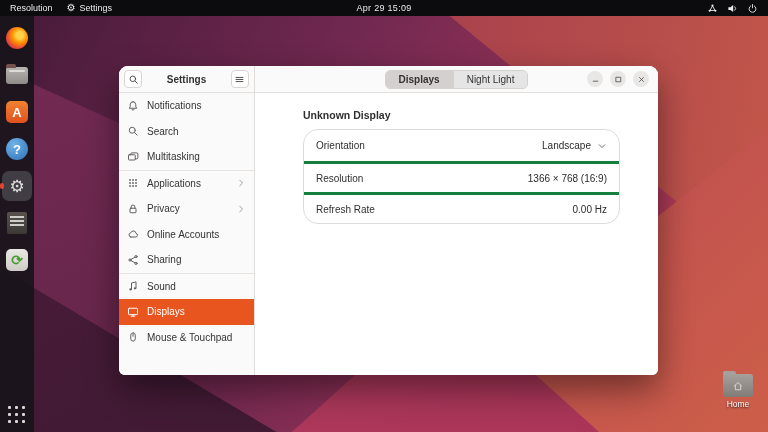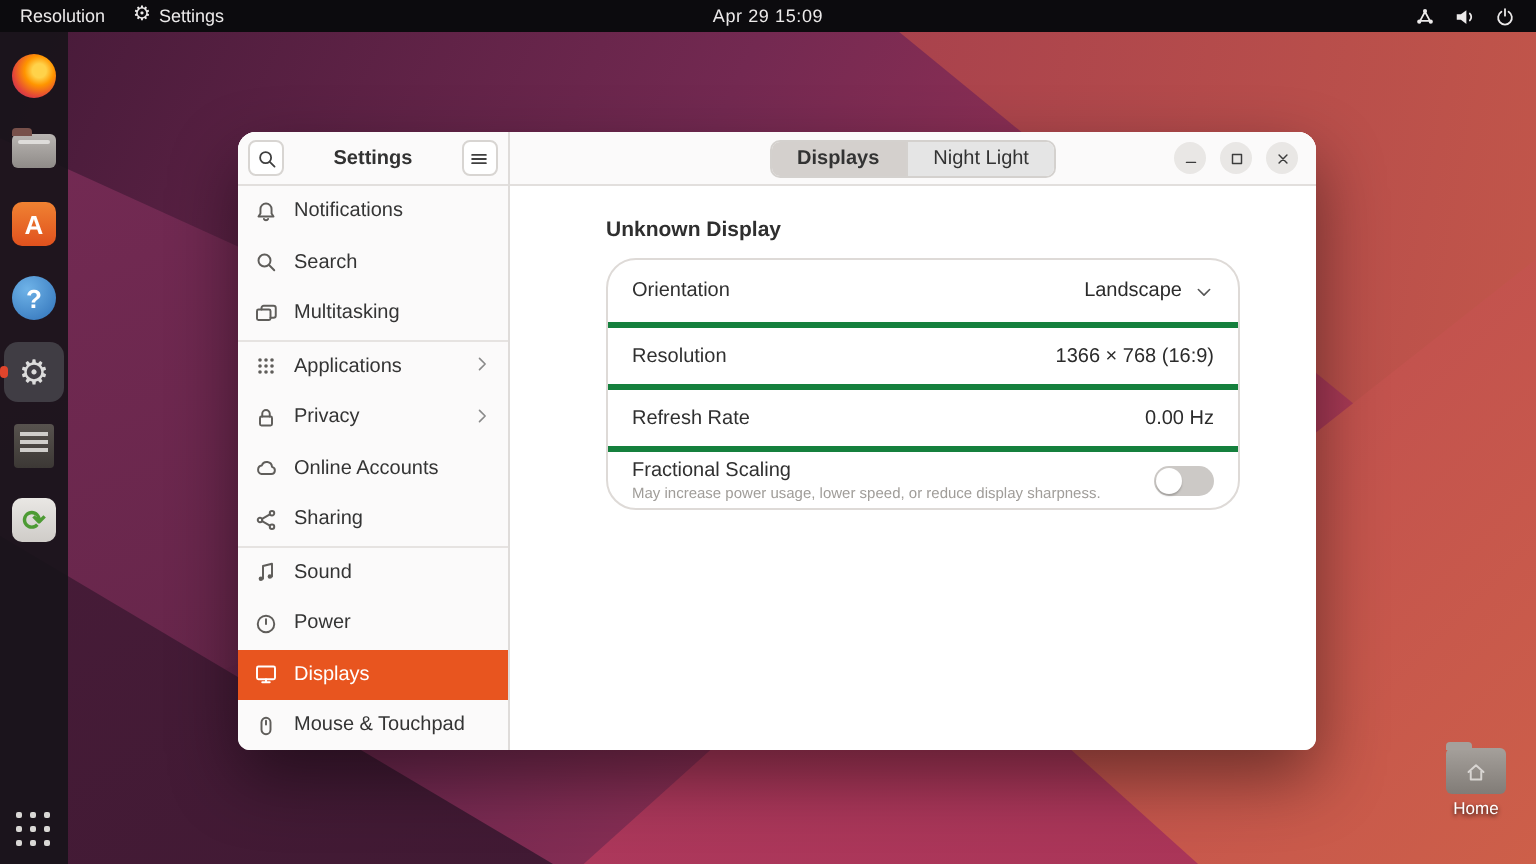--- a/index.html
+++ b/index.html
@@ -314,29 +314,20 @@
         <span class="sb-ic">
           <svg class="stroke" width="12" height="12" viewBox="0 0 16 16">
               <path d="M6 12.5V4l6-1.5V11"></path>
               <circle cx="4.6" cy="12.5" r="1.5" fill="currentColor" stroke="none"></circle>
               <circle cx="10.6" cy="11" r="1.5" fill="currentColor" stroke="none"></circle>
             </svg>
         </span>
         <span class="lbl">Sound</span>
       </div>
 
-      <div class="sb-row">
-        <span class="sb-ic">
-          <svg class="stroke" width="12" height="12" viewBox="0 0 16 16">
-              <circle cx="8" cy="8" r="5.5"></circle>
-              <line x1="8" y1="4.8" x2="8" y2="8"></line>
-            </svg>
-        </span>
-        <span class="lbl">Power</span>
-      </div>
 
       <div class="sb-row selected">
         <span class="sb-ic">
           <svg class="stroke" width="12" height="12" viewBox="0 0 16 16">
               <rect x="2" y="3" width="12" height="8.5" rx="1"></rect>
               <path d="M8 11.5v2M5.5 13.5h5"></path>
             </svg>
         </span>
         <span class="lbl">Displays</span>
       </div>
@@ -400,29 +391,20 @@
         <div class="prow">
           <span class="plbl">Resolution</span>
           <span class="pval">1366 × 768 (16:9)</span>
         </div>
 
         <div class="prow">
           <span class="plbl">Refresh Rate</span>
           <span class="pval">0.00 Hz</span>
         </div>
 
-        <div class="prow tall">
-          <span class="plbl-group">
-            <span class="plbl">Fractional Scaling</span>
-            <span class="psub">May increase power usage, lower speed, or reduce display sharpness.</span>
-          </span>
-          <span class="toggle">
-            <span class="knob"></span>
-          </span>
-        </div>
 
       </div>
     </div>
   </div>
 </div>
 
 <div class="home-item">
   <span class="home-folder">
     <svg class="stroke" width="12" height="12" viewBox="0 0 16 16" style="color:#d8d5d2">
       <path d="M3 8l5-4.5L13 8M4.5 7.5V13h7V7.5"></path>

